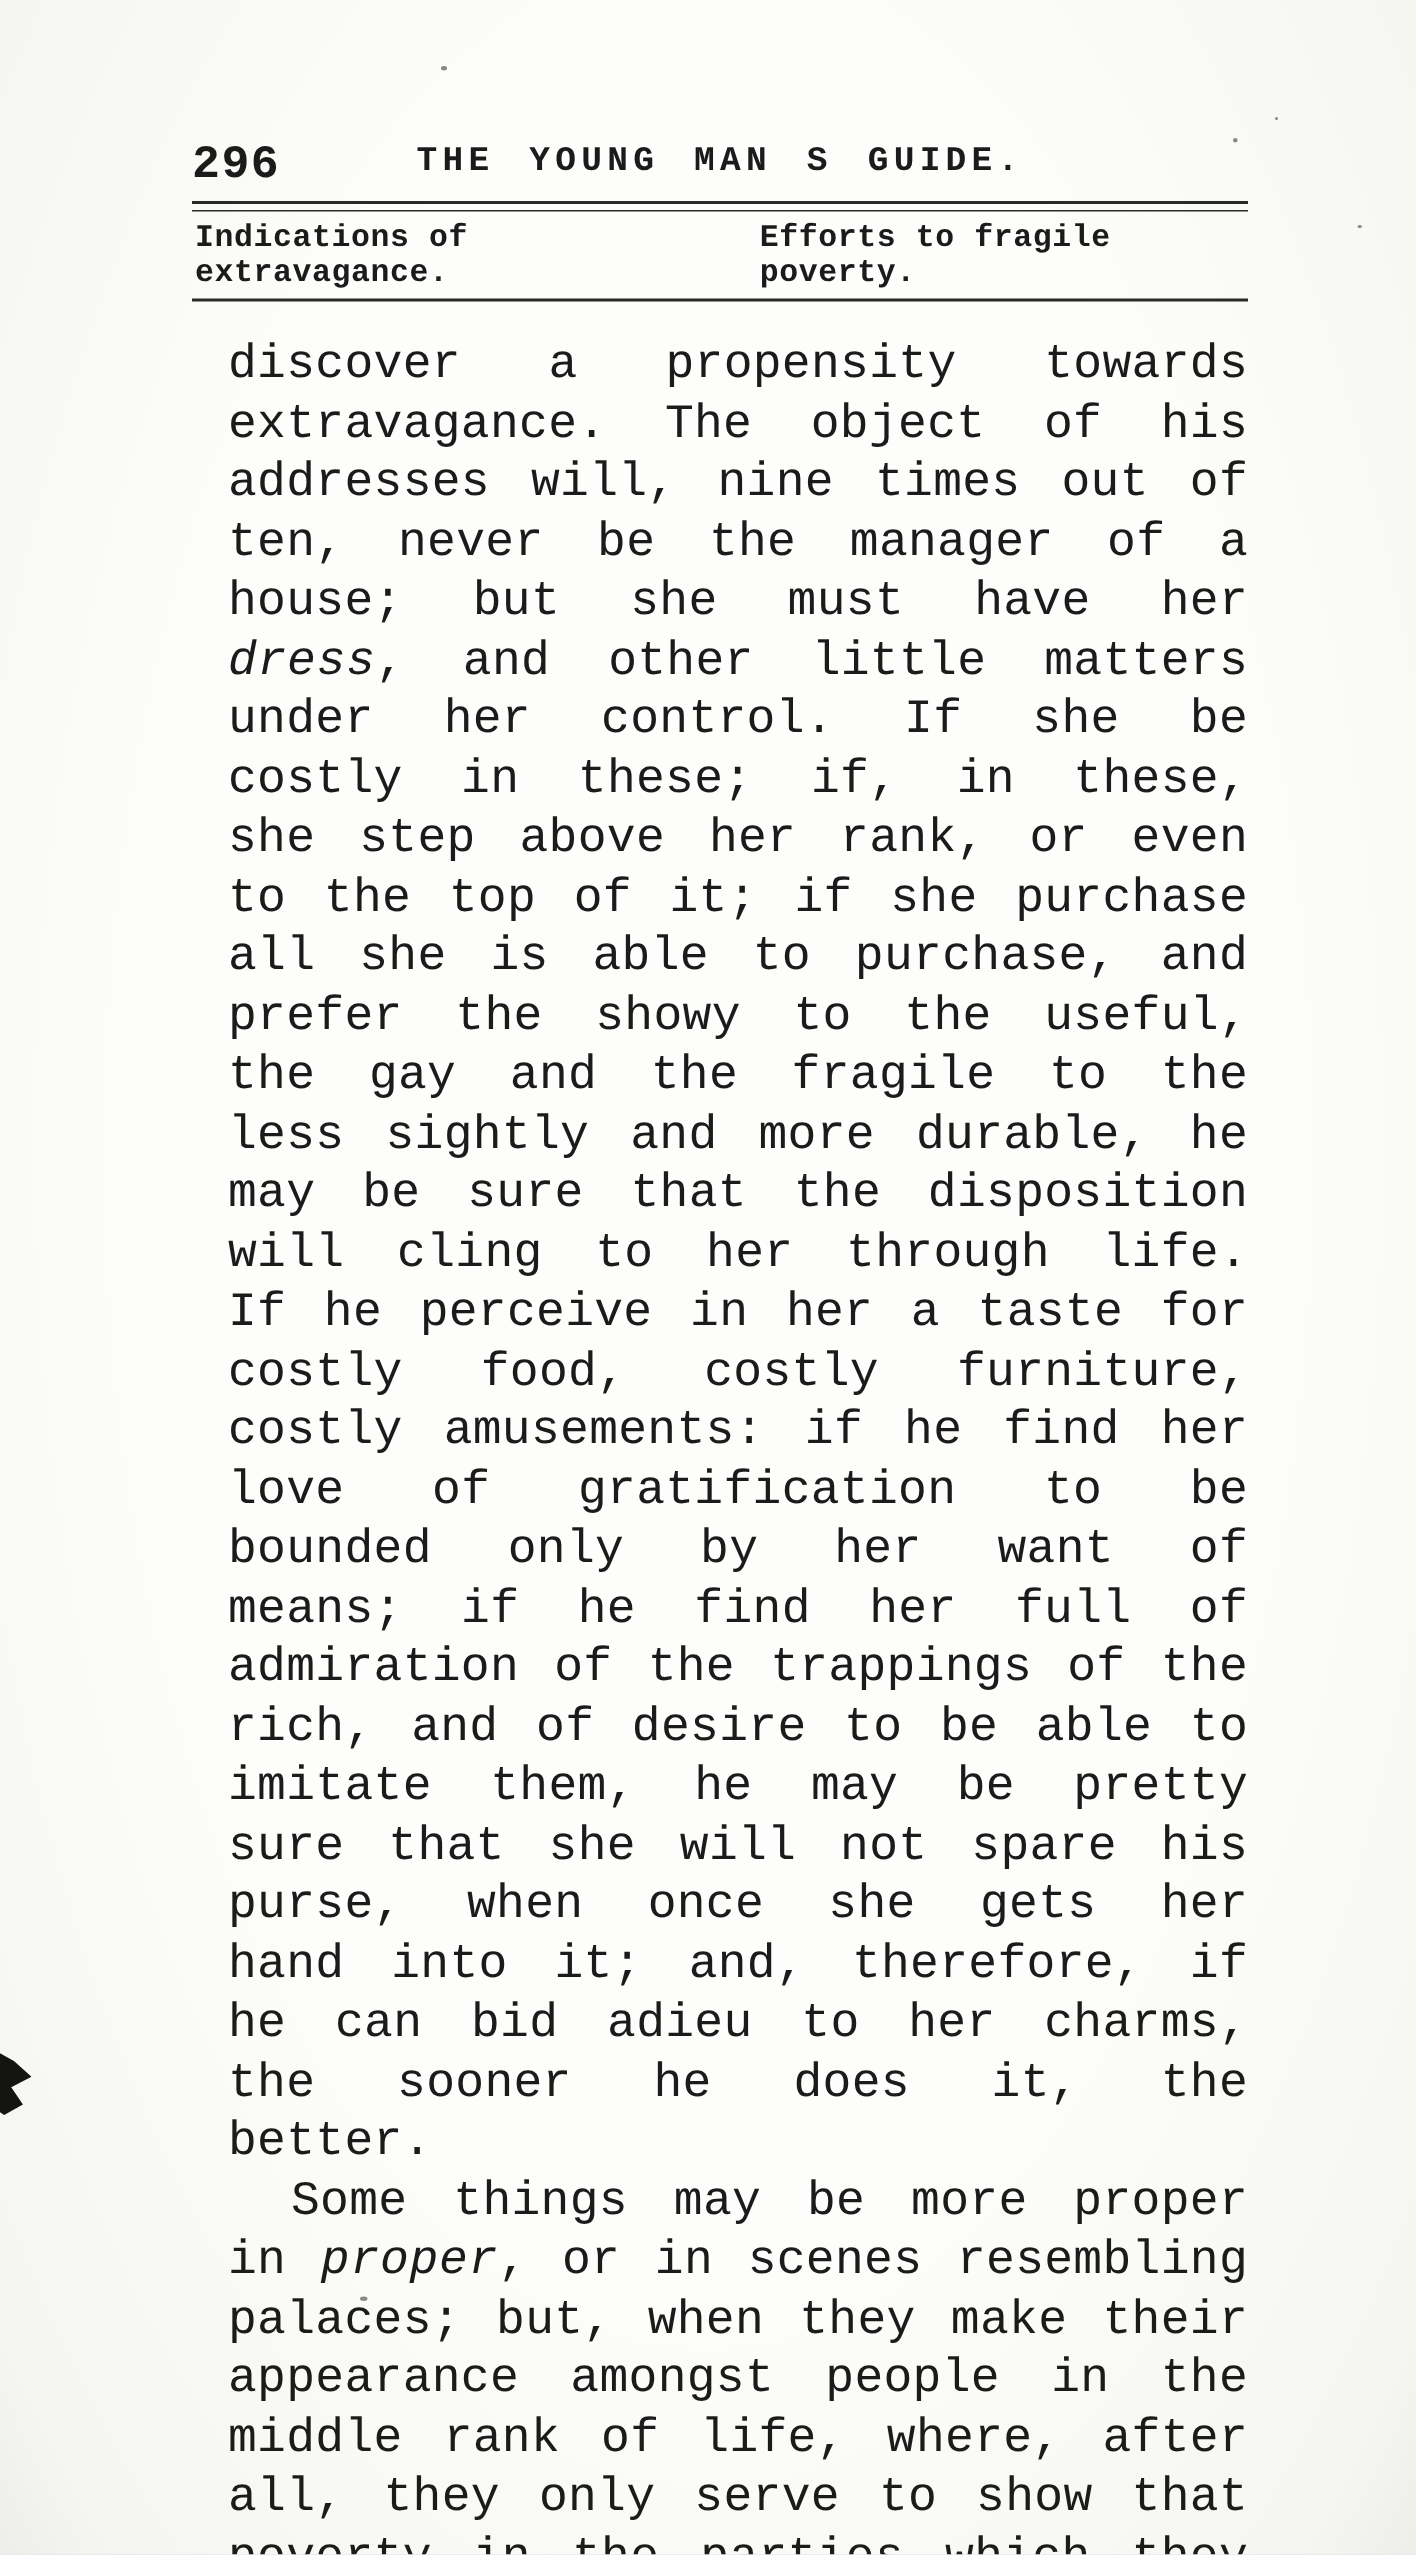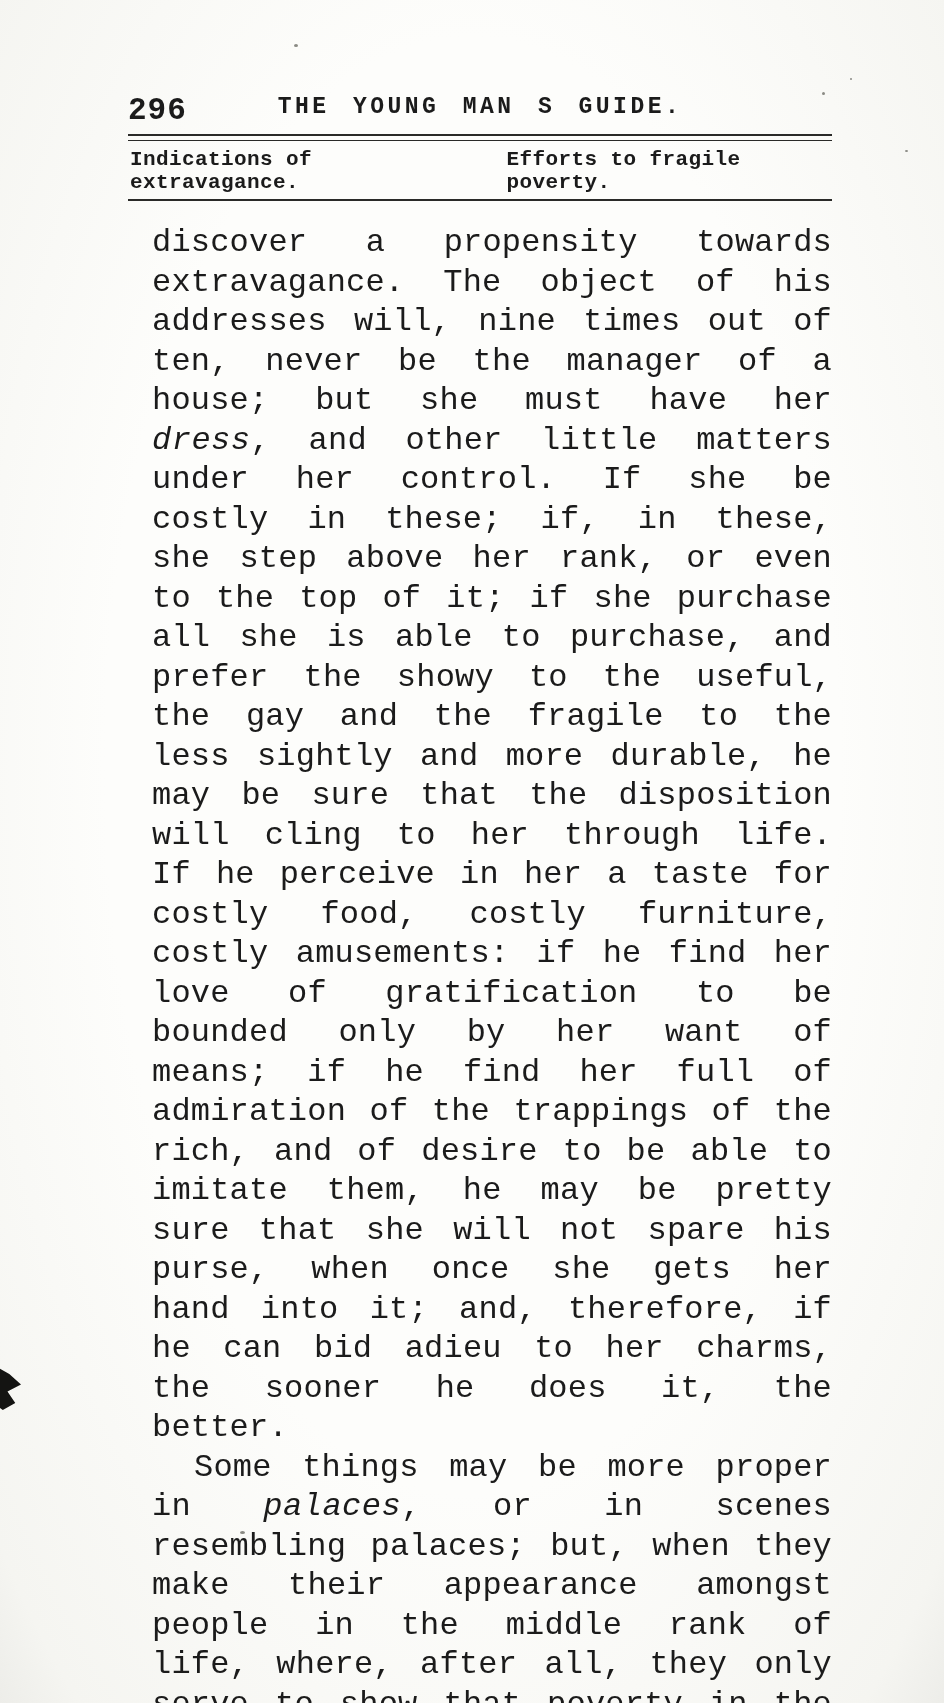--- a/index.html
+++ b/index.html
@@ -119,21 +119,21 @@
 
     <div class="subhead">
       <span>Indications of extravagance.</span>
       <span>Efforts to fragile poverty.</span>
     </div>
 
     <div class="rule"></div>
 
     <div class="body">
       <p class="noindent"><span>discover a propensity towards extravagance.  The object of his addresses will, nine times out of ten, never be the manager of a house; but she must have her </span><em>dress</em><span>, and other little matters under her control.  If she be costly in these; if, in these, she step above her rank, or even to the top of it; if she purchase all she is able to purchase, and prefer the showy to the useful, the gay and the fragile to the less sightly and more durable, he may be sure that the disposition will cling to her through life.  If he perceive in her a taste for costly food, costly furniture, costly amusements: if he find her love of gratification to be bounded only by her want of means; if he find her full of admiration of the trappings of the rich, and of desire to be able to imitate them, he may be pretty sure that she will not spare his purse, when once she gets her hand into it; and, therefore, if he can bid adieu to her charms, the sooner he does it, the better.</span></p>
-      <p><span>Some things may be more proper in </span><em>palaces</em><span>, or in scenes resembling palaces; but, when they make their appearance amongst people in the middle rank of life, where, after all, they only serve to show that poverty in the parties which they wish to disguise; when the mean, tawdry things make</span></p>
+      <p><span>Some things may be more proper in </span><em>proper</em><span>, or in scenes resembling palaces; but, when they make their appearance amongst people in the middle rank of life, where, after all, they only serve to show that poverty in the parties which they wish to disguise; when the mean, tawdry things make</span></p>
     </div>
 
   </div>
 
   <div class="ink-blot"></div>
   <span class="speck s1"></span>
   <span class="speck s2"></span>
   <span class="speck s3"></span>
   <span class="speck s4"></span>
   <span class="speck s5"></span>

